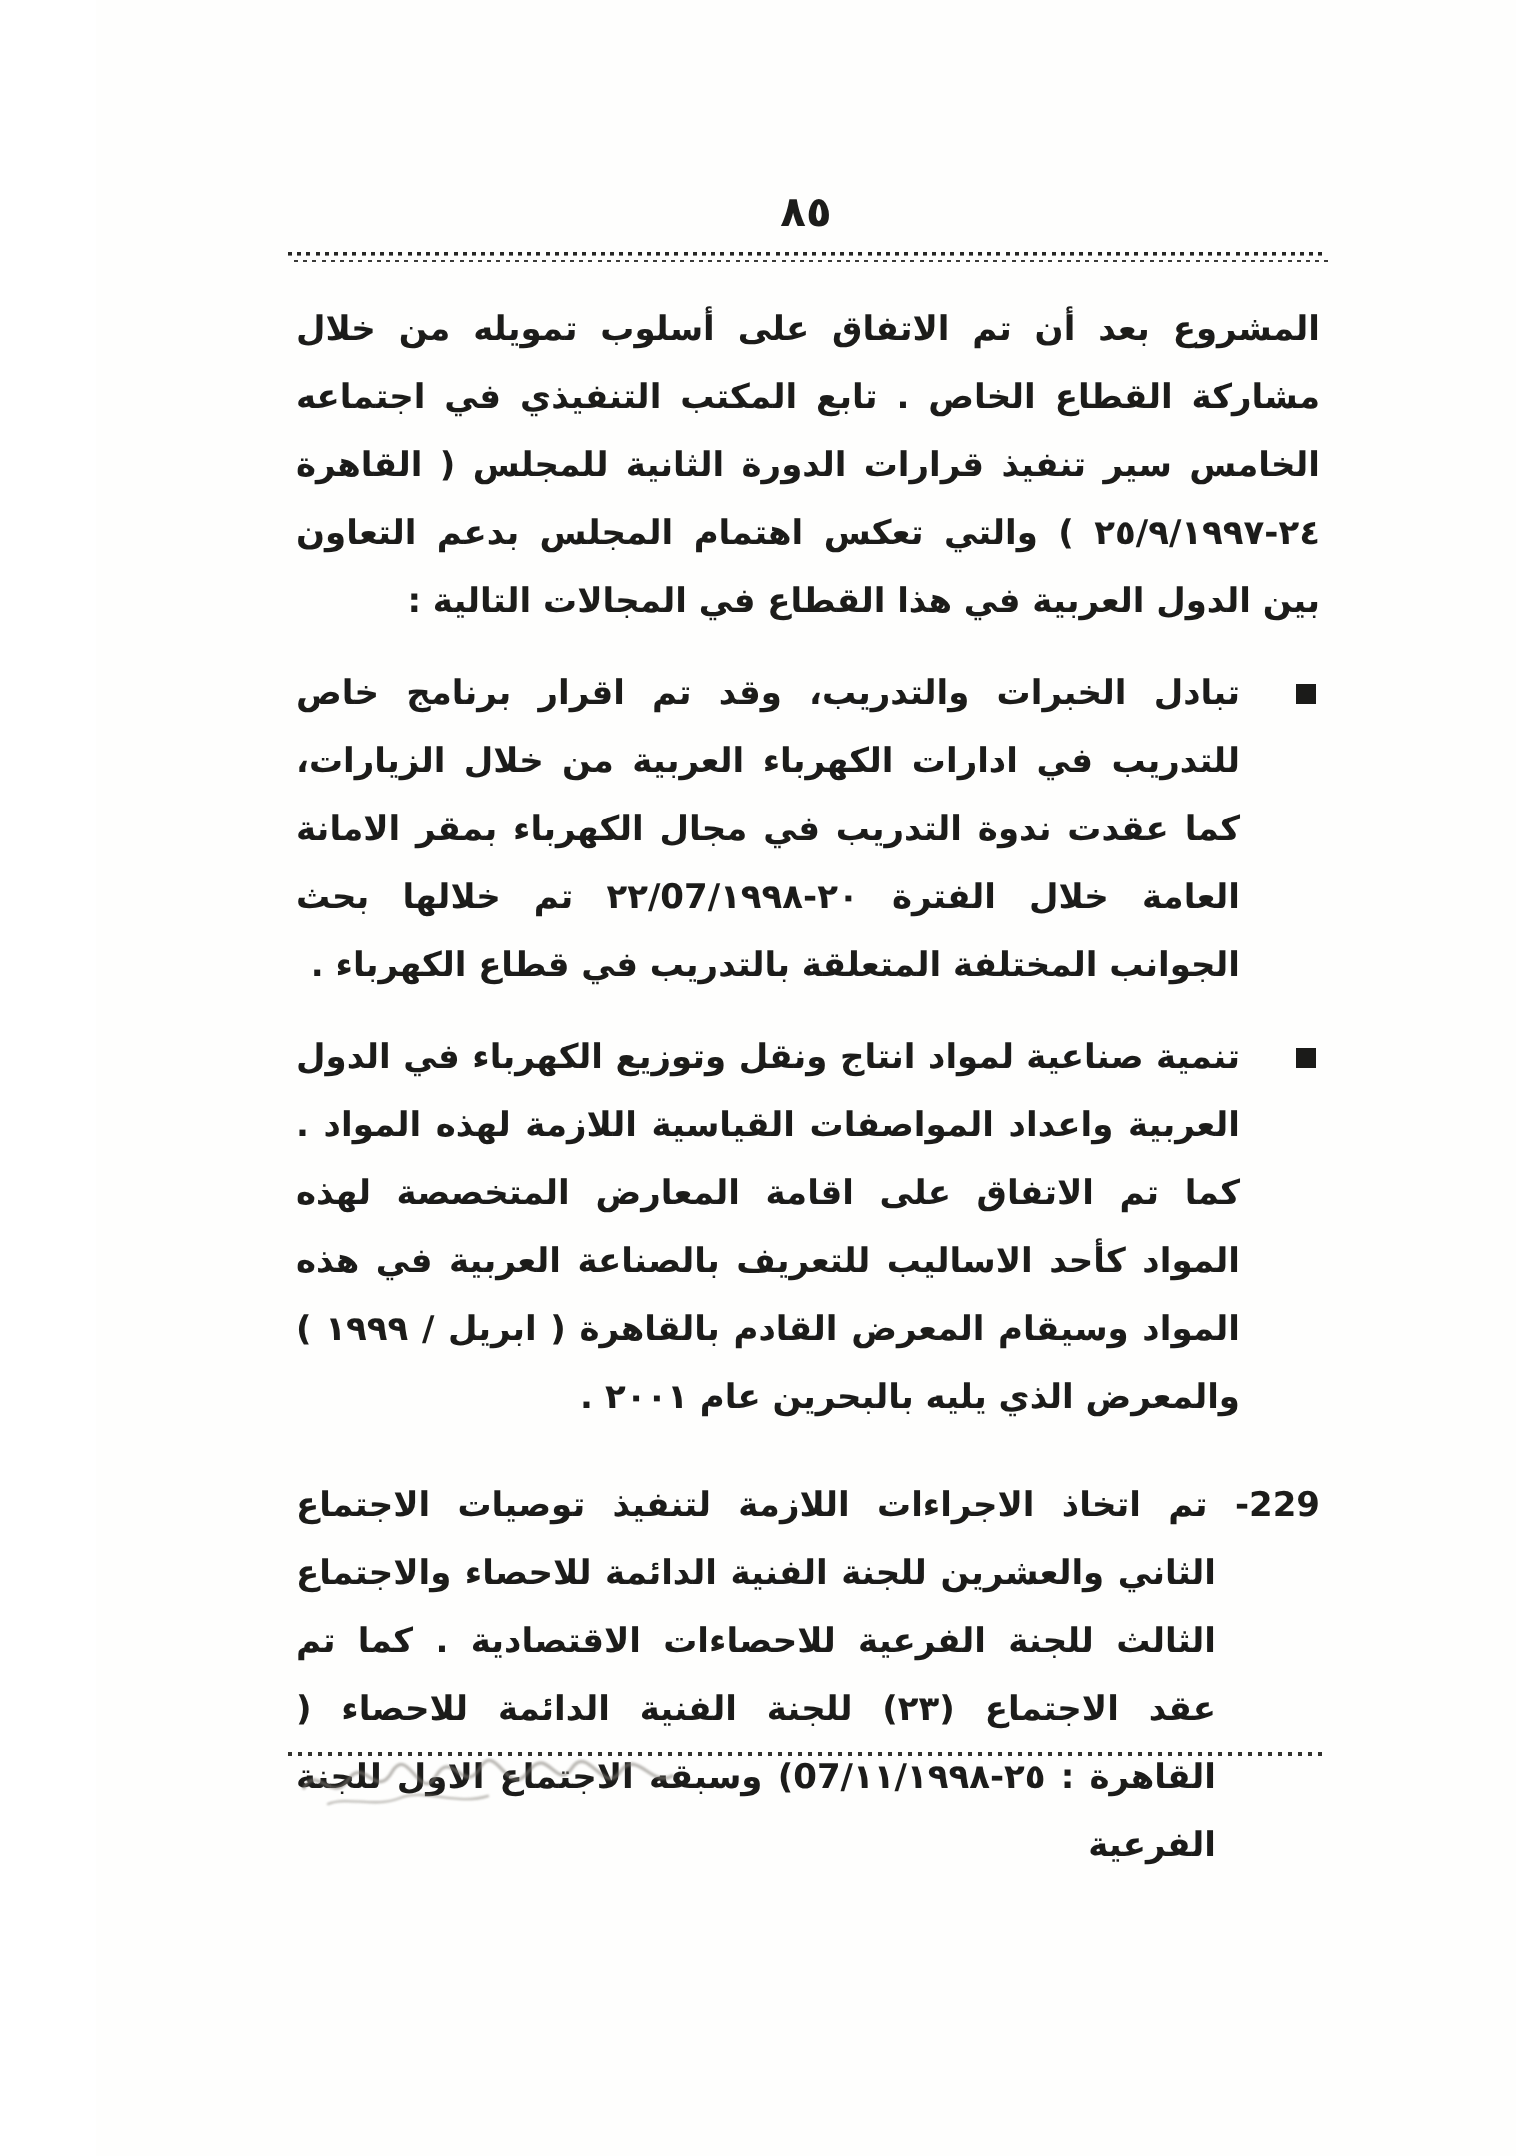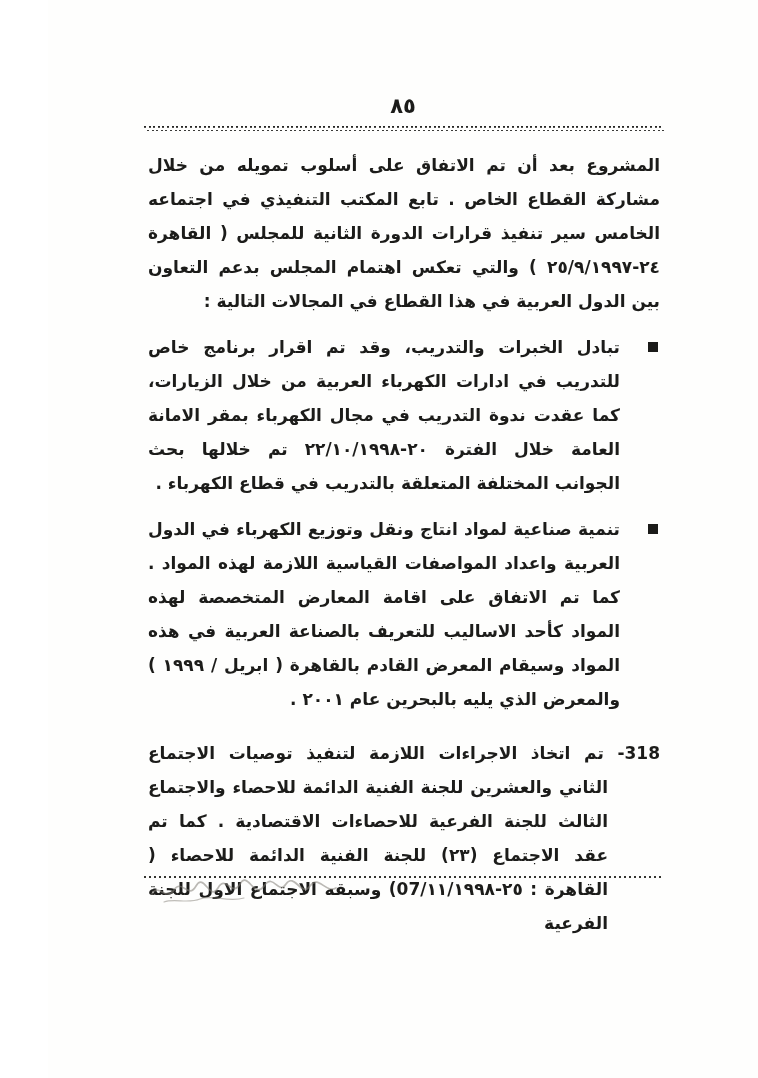--- a/index.html
+++ b/index.html
@@ -117,32 +117,32 @@
   <div class="rule top"></div>
 
   <div class="body-text">
 
     <p class="para">المشروع بعد أن تم الاتفاق على أسلوب تمويله من خلال مشاركة القطاع الخاص . تابع المكتب التنفيذي في اجتماعه الخامس سير تنفيذ قرارات الدورة الثانية للمجلس ( القاهرة ٢٤-٢٥/٩/١٩٩٧ ) والتي تعكس اهتمام المجلس بدعم التعاون بين الدول العربية في هذا القطاع في المجالات التالية :</p>
 
     <div class="bullet-list">
 
       <div class="bullet">
         <span class="marker"></span>
-        <span>تبادل الخبرات والتدريب، وقد تم اقرار برنامج خاص للتدريب في ادارات الكهرباء العربية من خلال الزيارات، كما عقدت ندوة التدريب في مجال الكهرباء بمقر الامانة العامة خلال الفترة ٢٠-٢٢/١٠/١٩٩٨ تم خلالها بحث الجوانب المختلفة المتعلقة بالتدريب في قطاع الكهرباء .</span>
+        <span>تبادل الخبرات والتدريب، وقد تم اقرار برنامج خاص للتدريب في ادارات الكهرباء العربية من خلال الزيارات، كما عقدت ندوة التدريب في مجال الكهرباء بمقر الامانة العامة خلال الفترة ٢٠-٢٢/07/١٩٩٨ تم خلالها بحث الجوانب المختلفة المتعلقة بالتدريب في قطاع الكهرباء .</span>
       </div>
 
       <div class="bullet">
         <span class="marker"></span>
         <span>تنمية صناعية لمواد انتاج ونقل وتوزيع الكهرباء في الدول العربية واعداد المواصفات القياسية اللازمة لهذه المواد . كما تم الاتفاق على اقامة المعارض المتخصصة لهذه المواد كأحد الاساليب للتعريف بالصناعة العربية في هذه المواد وسيقام المعرض القادم بالقاهرة ( ابريل / ١٩٩٩ ) والمعرض الذي يليه بالبحرين عام ٢٠٠١ .</span>
       </div>
 
     </div>
 
 
-    <p class="para numbered-item"><span class="item-number">318-</span> <span>تم اتخاذ الاجراءات اللازمة لتنفيذ توصيات الاجتماع الثاني والعشرين للجنة الفنية الدائمة للاحصاء والاجتماع الثالث للجنة الفرعية للاحصاءات الاقتصادية . كما تم عقد الاجتماع (٢٣) للجنة الفنية الدائمة للاحصاء ( القاهرة : ٢٥-07/١١/١٩٩٨) وسبقه الاجتماع الاول للجنة الفرعية</span></p>
+    <p class="para numbered-item"><span class="item-number">229-</span> <span>تم اتخاذ الاجراءات اللازمة لتنفيذ توصيات الاجتماع الثاني والعشرين للجنة الفنية الدائمة للاحصاء والاجتماع الثالث للجنة الفرعية للاحصاءات الاقتصادية . كما تم عقد الاجتماع (٢٣) للجنة الفنية الدائمة للاحصاء ( القاهرة : ٢٥-07/١١/١٩٩٨) وسبقه الاجتماع الاول للجنة الفرعية</span></p>
 
   </div>
 
   <div class="rule bottom"></div>
 
   <svg class="handwriting" viewBox="0 0 200 40" aria-hidden="true">
     <path d="M8 22 C 14 10, 22 30, 30 18 S 44 28, 52 14 S 66 30, 74 16 S 88 26, 96 12 S 110 28, 120 14 S 134 24, 142 12 S 158 26, 166 14 S 182 22, 192 16" fill="none" stroke="#85817a" stroke-width="1.7" stroke-linecap="round"></path>
     <path d="M20 30 C 30 26, 44 32, 56 27 S 84 31, 100 26" fill="none" stroke="#8c8880" stroke-width="1.2" stroke-linecap="round"></path>
   </svg>
 

